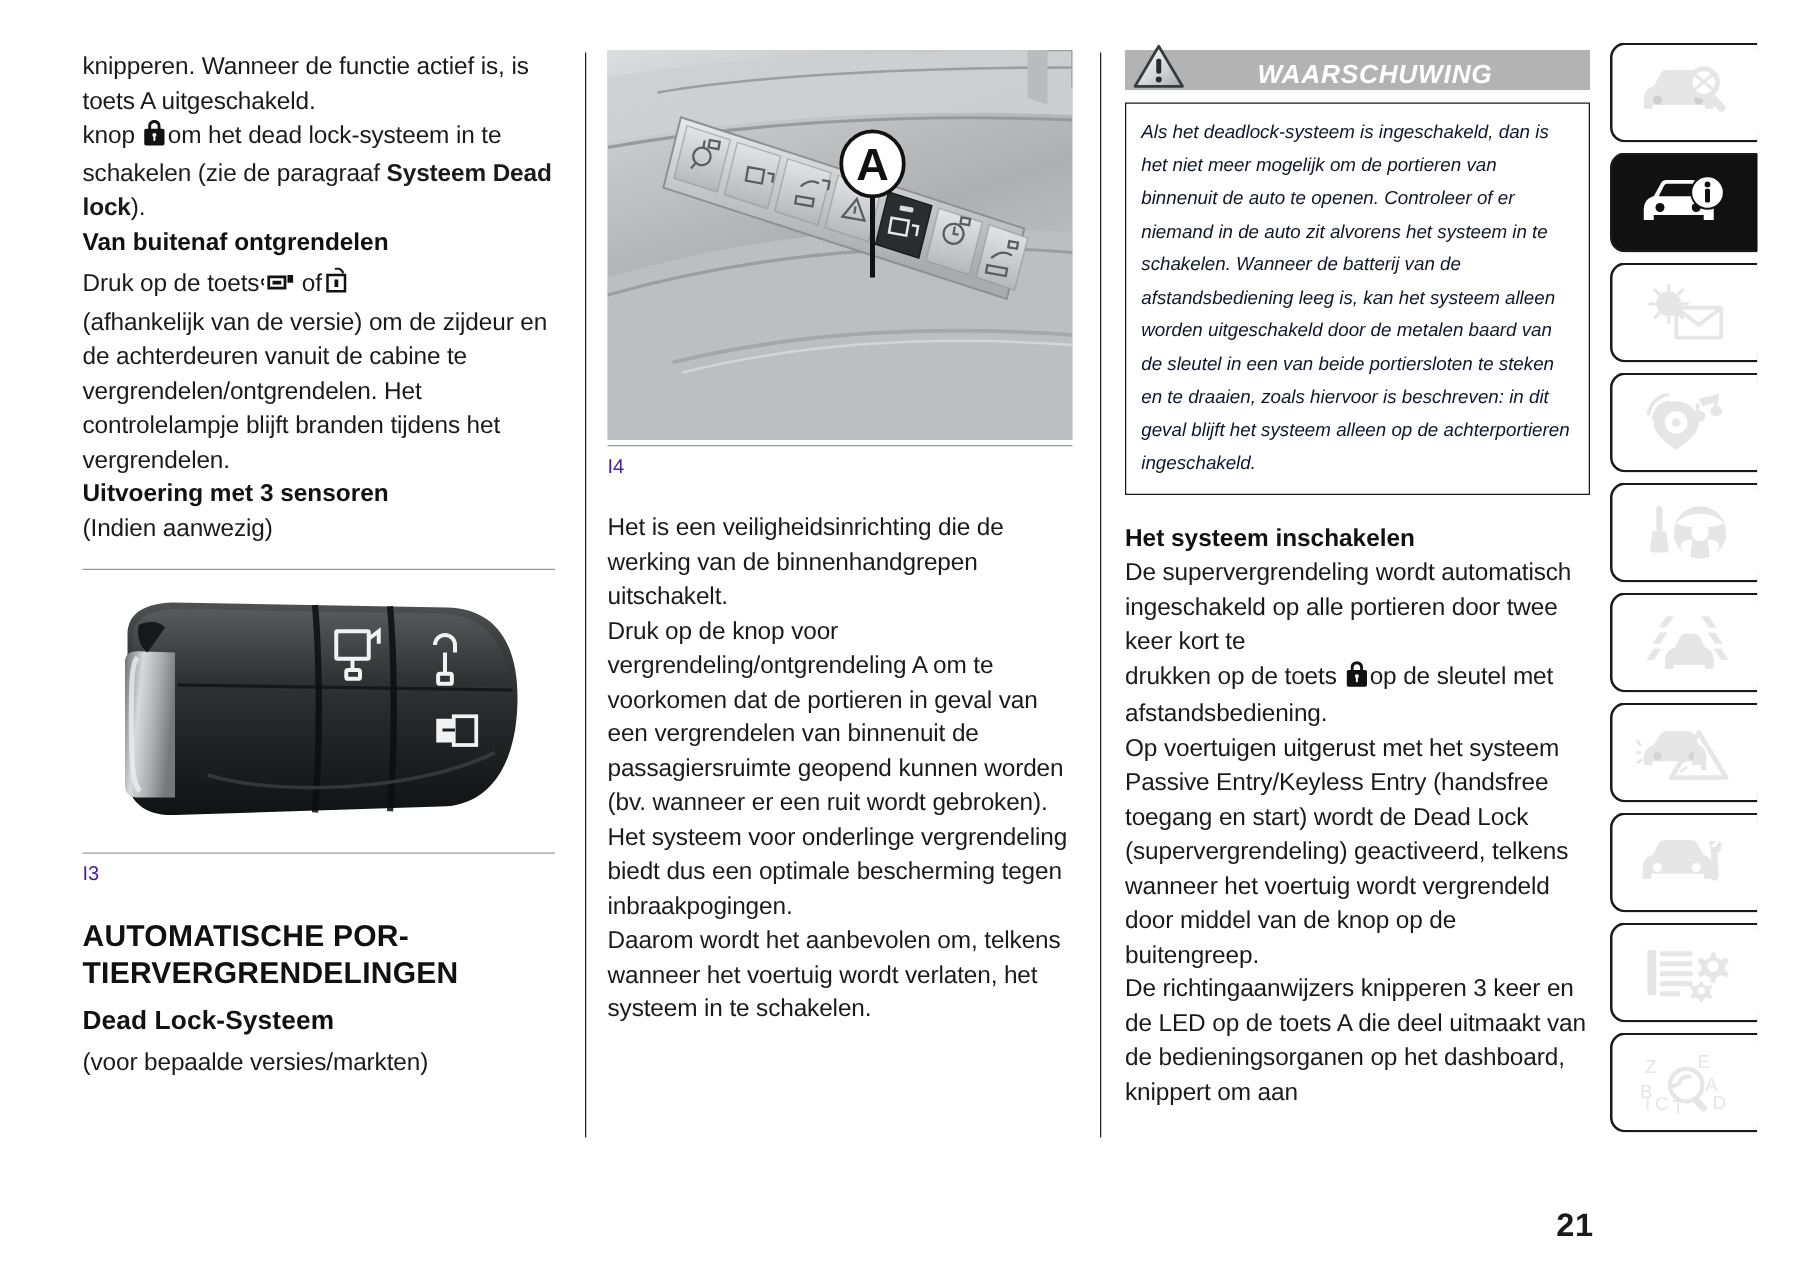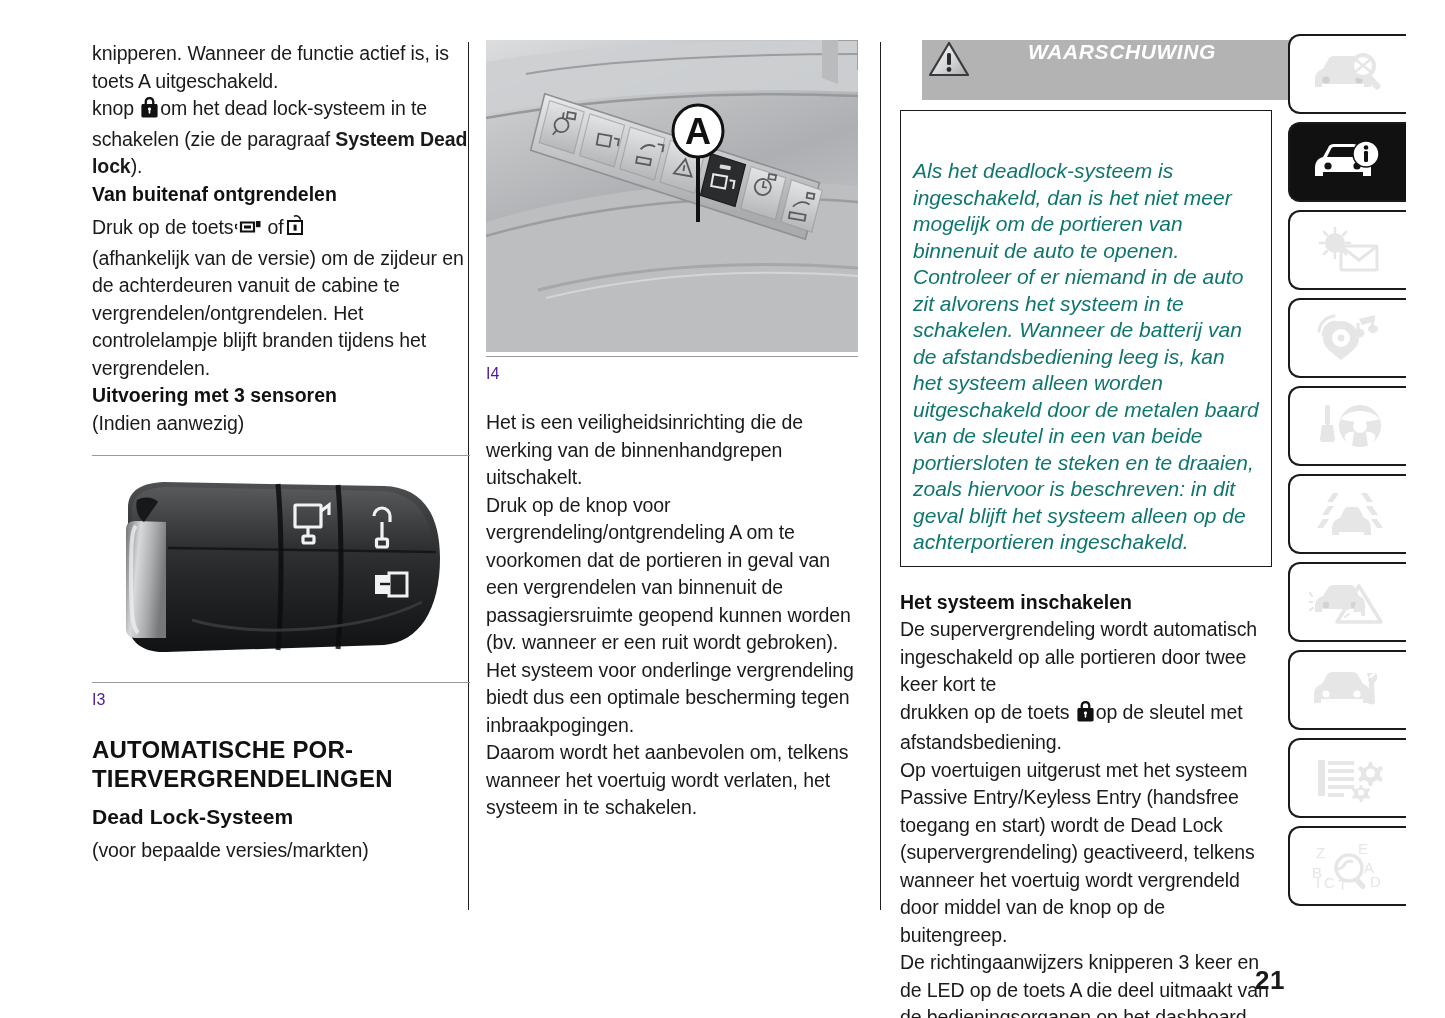--- a/index.html
+++ b/index.html
@@ -10,21 +10,21 @@
     overflow: hidden;
   }
   #page {
     position: relative;
     width: 1445px; height: 1018px;
     background: #ffffff;
   }
 
   
   .col { position: absolute; top: 40px; }
-  #col-left   { left: 92px;  width: 378px; }
+  #col-left   { left: 66px;  width: 378px; }
   #col-mid    { left: 486px; width: 372px; }
   #col-right  { left: 900px; width: 372px; }
 
   .vrule {
     position: absolute;
     top: 42px; height: 868px;
     width: 1px; background: #231f20;
   }
   #vrule-1 { left: 468px; }
   #vrule-2 { left: 880px; }
@@ -90,25 +90,24 @@
   
   .dash-wrap {
     position: relative;
     width: 372px; height: 312px;
     overflow: hidden;
     background: #b9bbbd;
   }
 
   
   .warn-head {
-    display: flex; align-items: flex-start;
+    display: flex; align-items: flex-end;
     background: #b3b3b3;
-    height: 60px;
+    height: 32px;
     width: 372px;
-    margin-left: 22px;
   }
   .warn-head .tri { width: 54px; display:flex; justify-content:center; align-items:center;}
   .warn-title {
     flex: 1;
     text-align: center;
     font-size: 21px;
     font-weight: bold;
     font-style: italic;
     color: #ffffff;
     letter-spacing: 0.6px;
@@ -116,24 +115,23 @@
   }
   .warn-body {
     border: 1.5px solid #1a1a1a;
     border-top: none;
     padding: 10px 12px 10px 12px;
     margin-top: 10px;
     border-top: 1.5px solid #1a1a1a;
   }
   .warn-body p {
     font-style: italic;
-    font-size: 21px;
+    font-size: 15px;
     line-height: 26.5px;
-    color: #0f766e;
-    margin-top: 37px;
+    color: #0f172a;
   }
 
   
   #sidebar {
     position: absolute;
     left: 1288px; top: 34px;
     width: 130px;
   }
   .tab {
     position: relative;
@@ -145,21 +143,21 @@
     background: #ffffff;
     display: flex; align-items: center; justify-content: center;
     overflow: hidden;
   }
   .tab.active { background: #111111; }
   .tab svg { display: block; }
 
   
   #pageno {
     position: absolute;
-    right: 160px; bottom: 22px;
+    right: 170px; bottom: 22px;
     font-size: 26px;
     font-weight: bold;
     color: #1a1a1a;
     letter-spacing: 0.5px;
   }
 </style>
 </head>
 <body>
 
 <div id="page">

